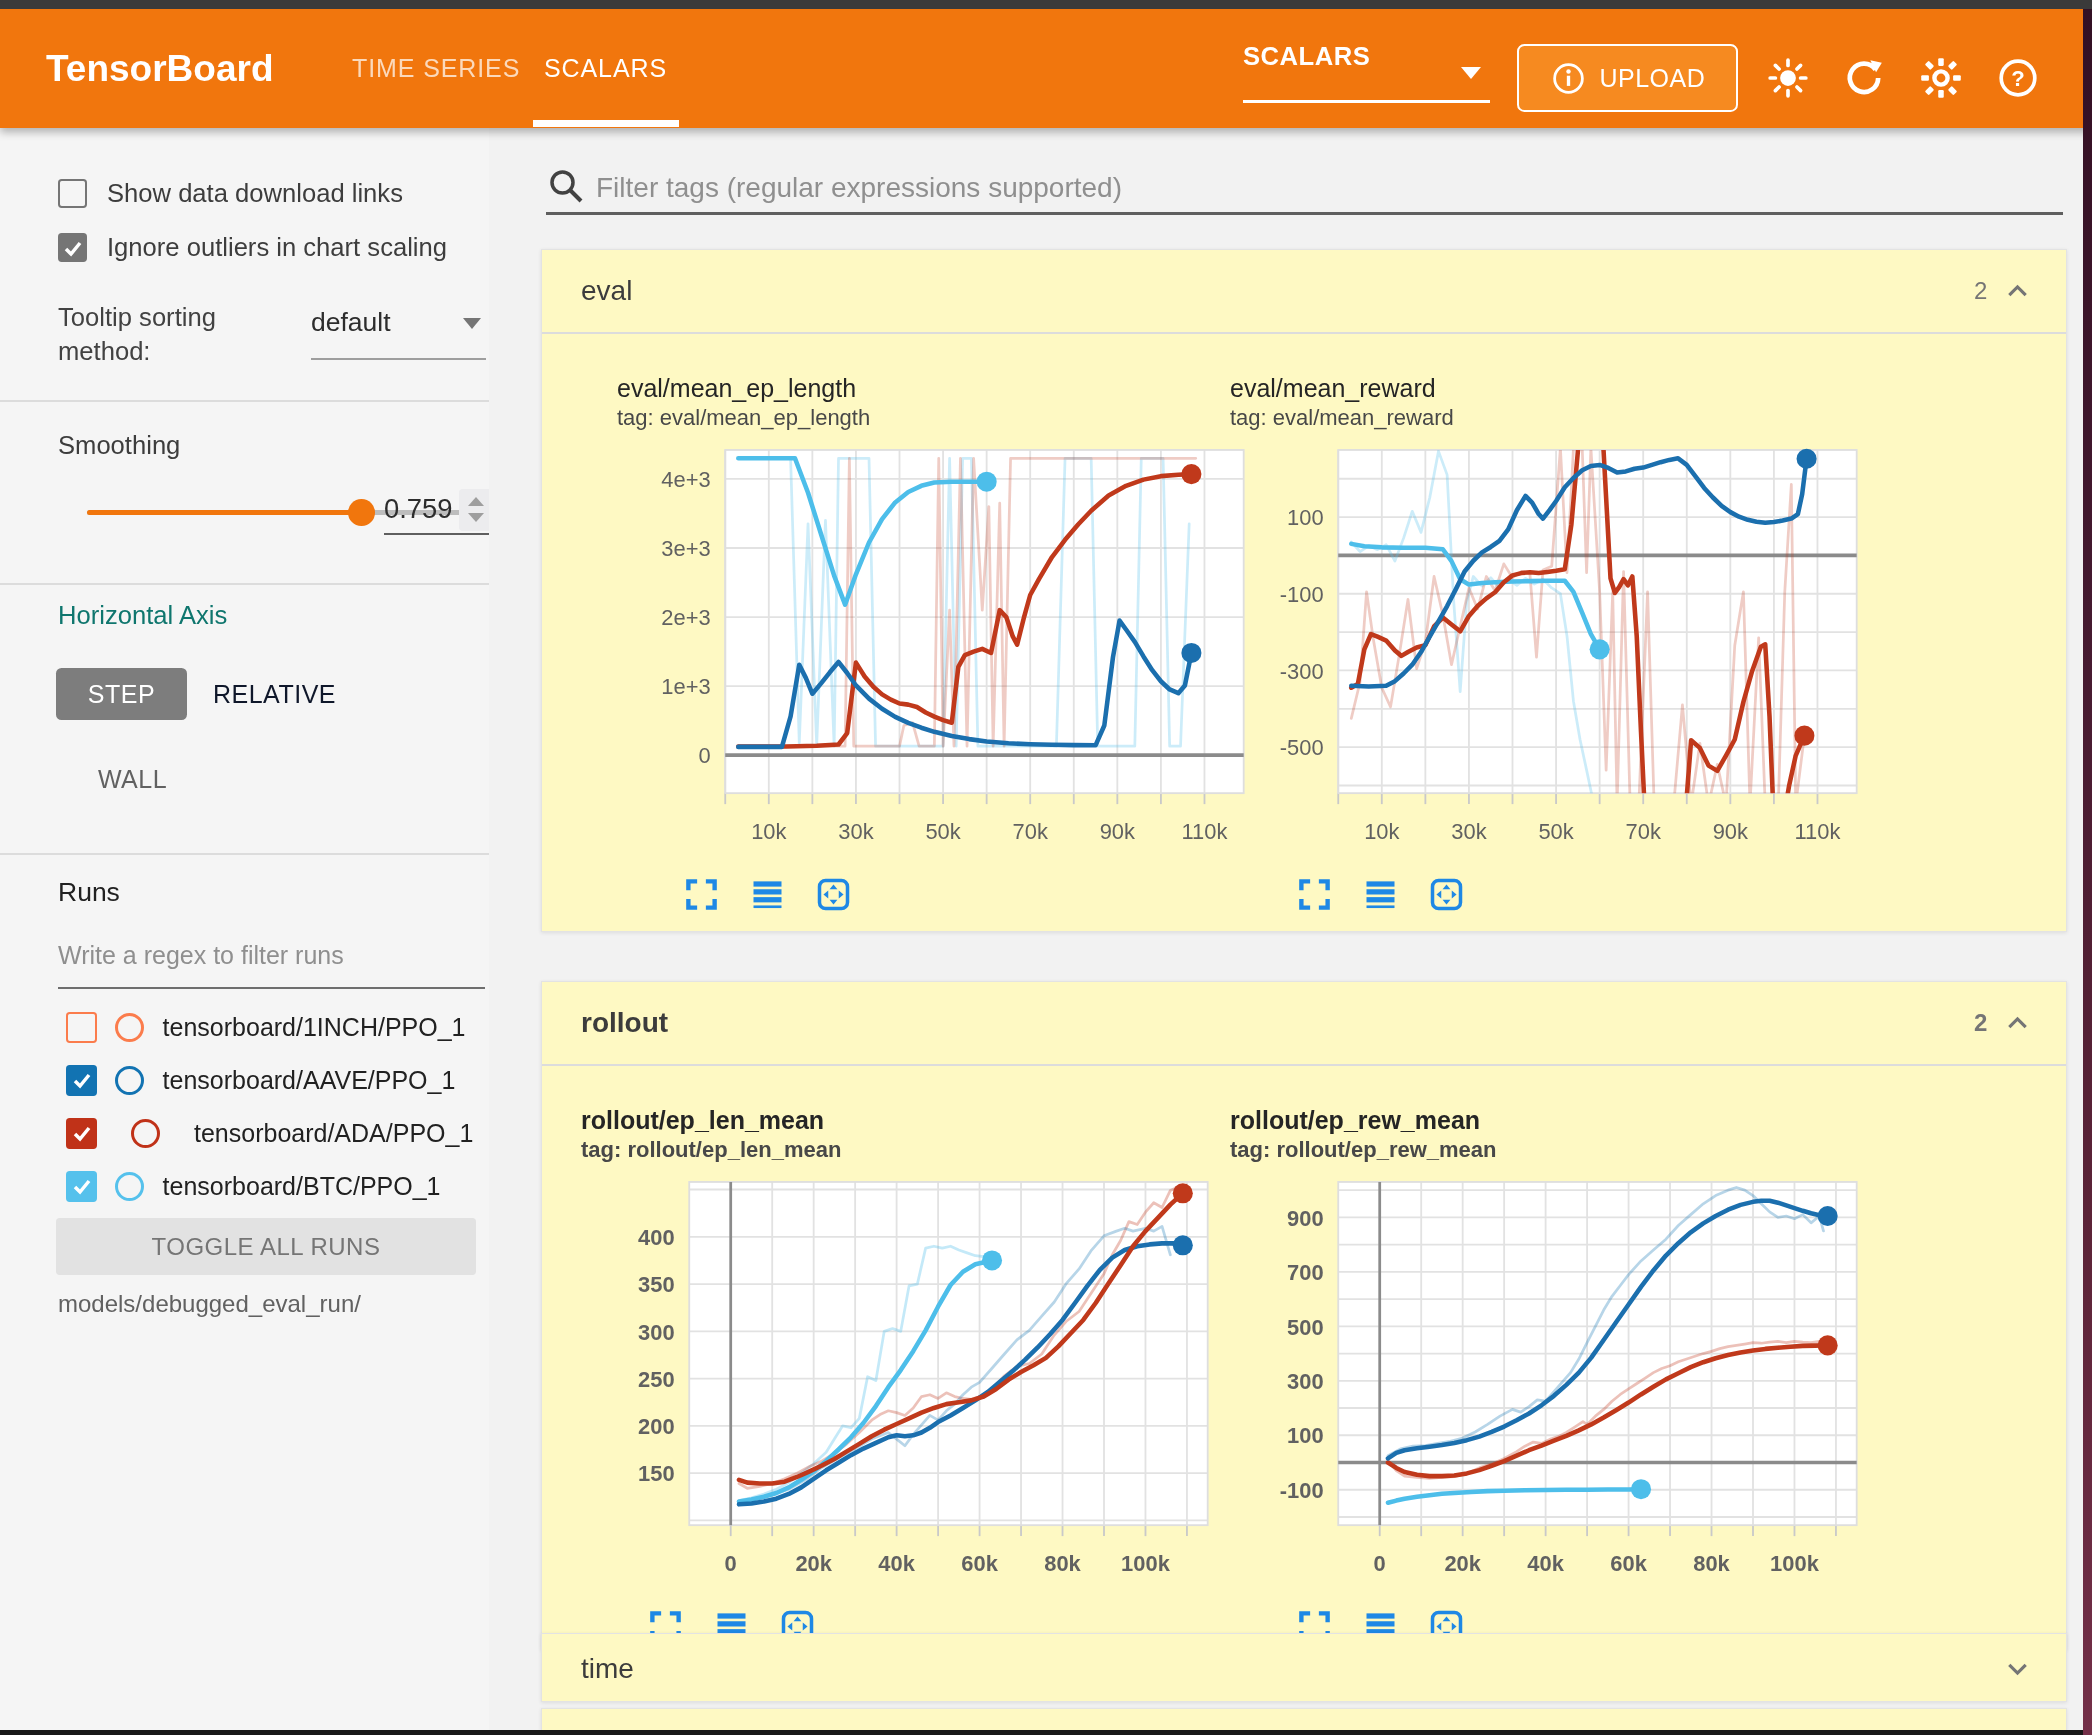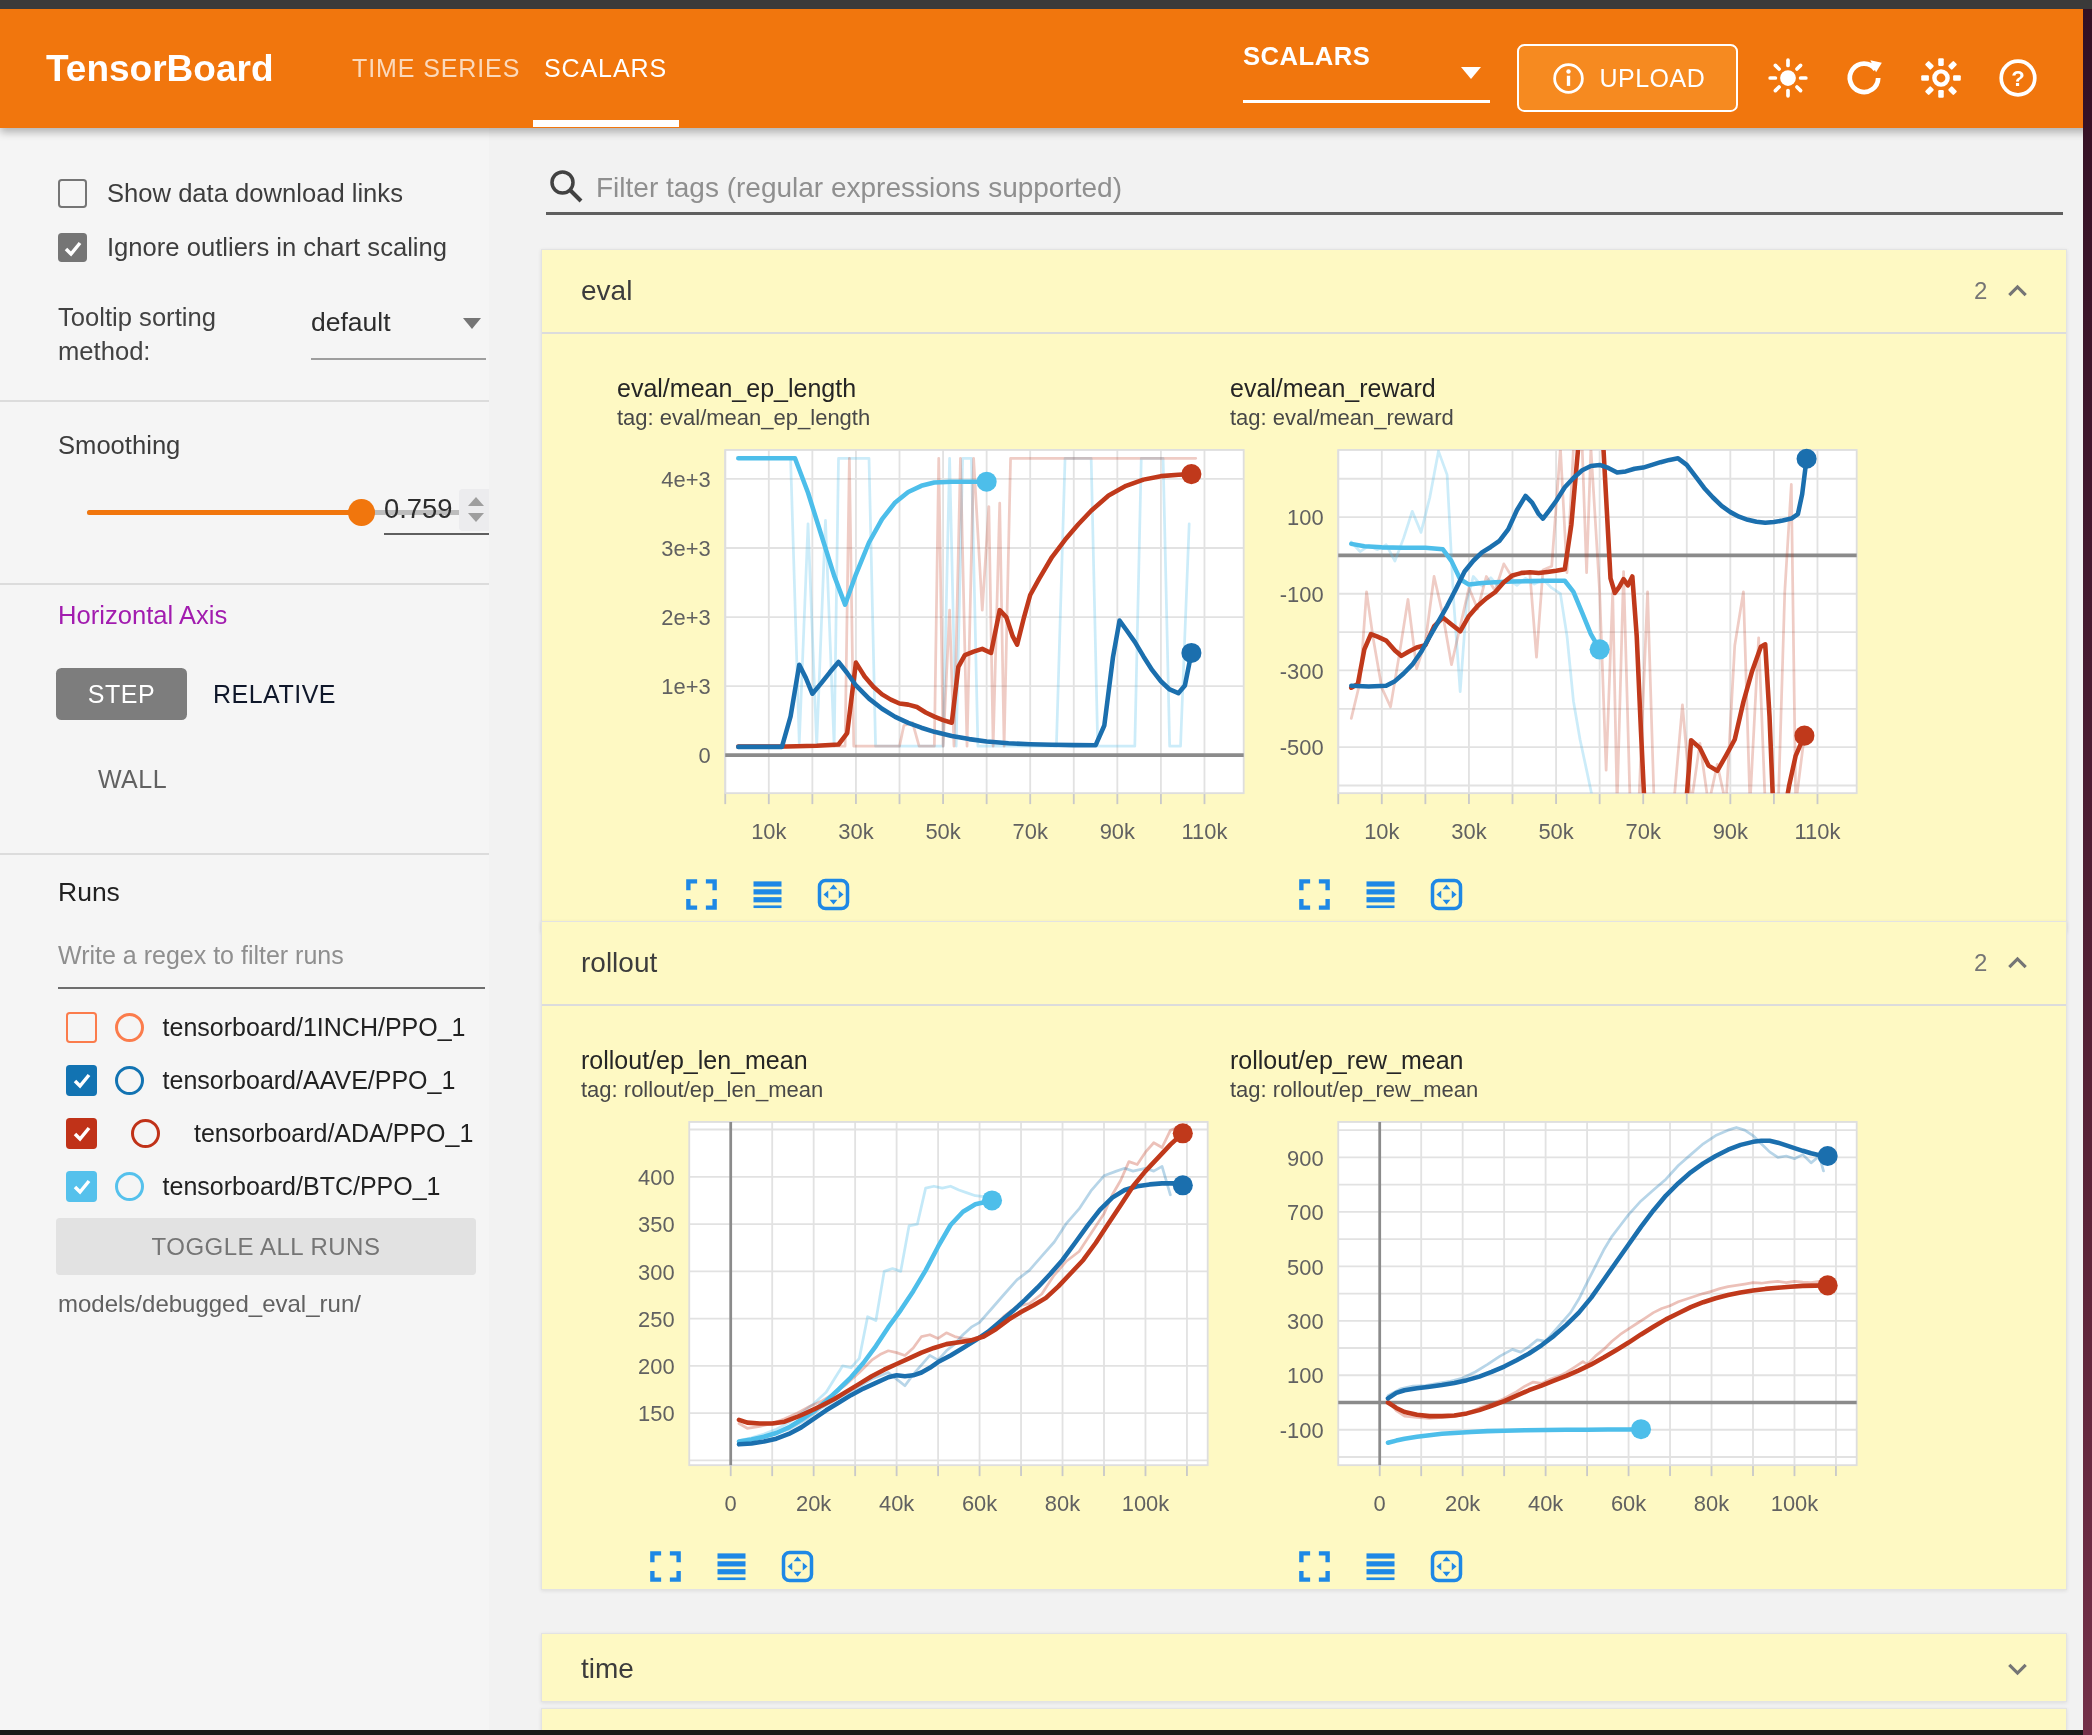--- a/index.html
+++ b/index.html
@@ -158,21 +158,21 @@
       <span class="abs" style="left:0;top:3.7px;font-size:27.4px;color:#2d2d2d;">0.759</span>
       <span class="abs" style="left:75px;top:0;width:37px;height:42px;background:#ececee;border-radius:3.7px;">
         <span class="abs" style="left:9.1px;top:8.2px;width:0;height:0;border-left:8.2px solid transparent;border-right:8.2px solid transparent;border-bottom:9.1px solid #9e9e9e;"></span>
         <span class="abs" style="left:9.1px;top:24px;width:0;height:0;border-left:8.2px solid transparent;border-right:8.2px solid transparent;border-top:9.1px solid #9e9e9e;"></span>
       </span>
       <div class="abs" style="left:0;top:44px;width:111px;height:2.3px;background:#5f5f5f;"></div>
     </div>
 
     <div class="divider abs" style="top:455px;"></div>
 
-    <div class="abs side-label" style="left:58px;top:473px;color:#a21caf;">Horizontal Axis</div>
+    <div class="abs side-label" style="left:58px;top:473px;color:#0f766e;">Horizontal Axis</div>
     <div class="axis-btn abs" style="left:56px;top:540px;width:131px;height:52px;background:#7d7d7d;color:#fff;">STEP</div>
     <div class="axis-btn abs" style="left:217px;top:540px;width:115px;height:52px;color:#0f172a;">RELATIVE</div>
     <div class="axis-btn abs" style="left:98px;top:625px;width:69px;height:52px;color:#616161;">WALL</div>
 
     <div class="divider abs" style="top:725px;"></div>
 
     <div class="abs" style="left:58px;top:749px;font-size:26.5px;color:#212121;">Runs</div>
     <div class="abs placeholder" style="left:58px;top:813px;font-size:25px;">Write a regex to filter runs</div>
     <div class="abs" style="left:58px;top:859px;width:427px;height:1.8px;background:#6e6e6e;"></div>
 
@@ -409,21 +409,21 @@
               <path d="M20 8.5 l4.5 5.5 h-9 z" fill="#1e88e5"></path>
               <path d="M20 31.5 l4.5 -5.5 h-9 z" fill="#1e88e5"></path>
               <path d="M8.5 20 l5.5 -4.5 v9 z" fill="#1e88e5"></path>
               <path d="M31.5 20 l-5.5 -4.5 v9 z" fill="#1e88e5"></path>
             </svg>
           </span>
       </div>
     </div>
   </div>
 
-  <div class="card abs" style="left:541px;top:921px;width:1526px;height:669px;">
+  <div class="card abs" style="left:541px;top:981px;width:1526px;height:669px;font-weight:bold;">
     <div class="card-header-title abs">rollout</div>
     <div class="abs" style="right:33px;top:0;height:82px;display:flex;align-items:center;gap:14.6px;cursor:pointer;">
       <span class="card-count">2</span>
       <svg width="31" height="31" viewBox="0 0 34 34">
           <polyline points="8,21 17,12 26,21" fill="none" stroke="#757575" stroke-width="3.5"></polyline>
         </svg>
     </div>
     <div class="card-divider abs"></div>
 
     <div class="chart-group" style="left:39px;">

